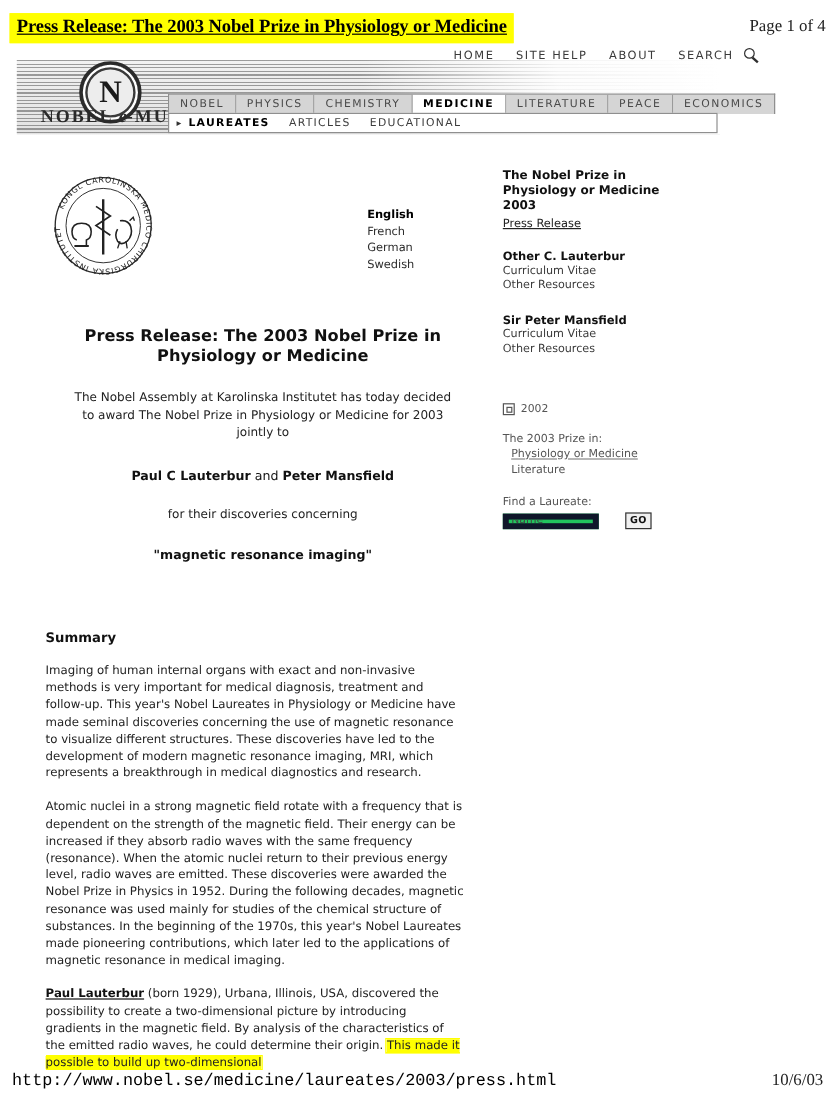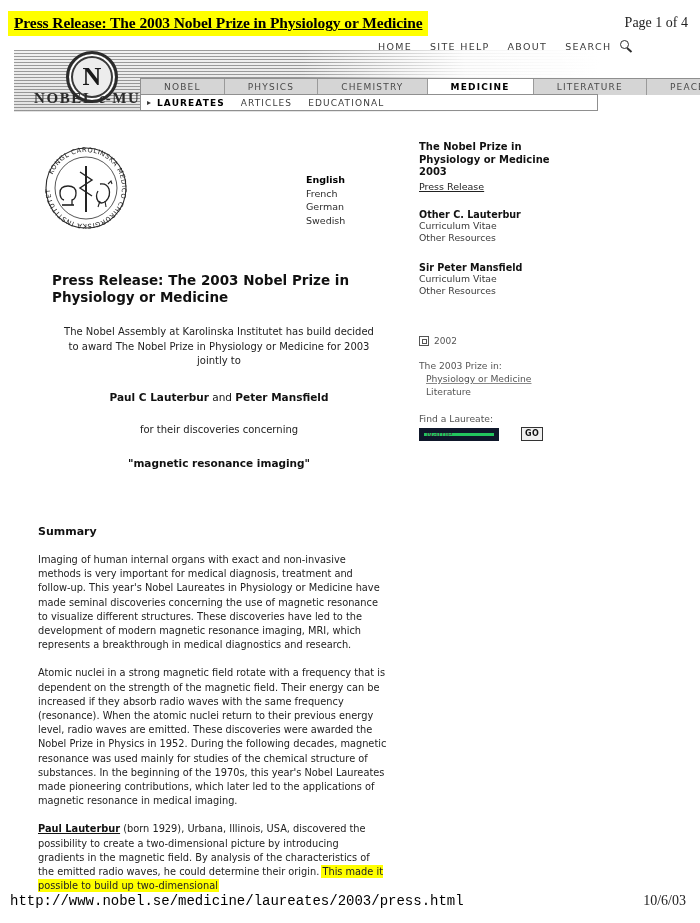--- a/index.html
+++ b/index.html
@@ -129,21 +129,21 @@
     display: flex;
     border: 1px solid #8f8f8f;
     border-bottom: none;
     background: #d5d5d5;
     height: 16px;
   }
   #section-tabs .tab {
     font-size: 9px;
     letter-spacing: 1.2px;
     color: #4a4a4a;
-    padding: 0 23px;
+    padding: 0 9px;
     line-height: 16px;
     border-right: 1px solid #9a9a9a;
     white-space: nowrap;
     background: #d5d5d5;
     cursor: pointer;
   }
   #section-tabs .tab:last-child { border-right: none; }
   #section-tabs .tab.active {
     background: #ffffff;
     color: #000;
@@ -193,20 +193,21 @@
   #language-list .lang { white-space: nowrap; cursor: pointer; }
   #language-list .lang.current { font-weight: 700; color: #000; }
 
   
   #article {
     position: absolute;
     left: 38px; top: 272px;
     width: 362px;
   }
   #article-title {
+    text-align: center;
     font-size: 13.5px;
     font-weight: 700;
     line-height: 17px;
     color: #111;
     margin: 0 14px;
   }
   #article-date {
     text-align: center;
     font-size: 10px;
     color: #222;
@@ -446,21 +447,21 @@
   <div class="lang">German</div>
   <div class="lang">Swedish</div>
 </div>
 
 <div id="article">
   <div id="article-title">
     <div>Press Release: The 2003 Nobel Prize in</div>
     <div>Physiology or Medicine</div>
   </div>
   <div id="article-lede">
-    <div>The Nobel Assembly at Karolinska Institutet has build decided</div>
+    <div>The Nobel Assembly at Karolinska Institutet has today decided</div>
     <div>to award The Nobel Prize in Physiology or Medicine for 2003</div>
     <div>jointly to</div>
   </div>
   <div id="laureates-line"><b>Paul C Lauterbur</b><span> and </span><b>Peter Mansfield</b></div>
   <div id="discoveries-line">for their discoveries concerning</div>
   <div id="award-topic">"magnetic resonance imaging"</div>
 </div>
 
 <div id="summary-heading">Summary</div>
 

